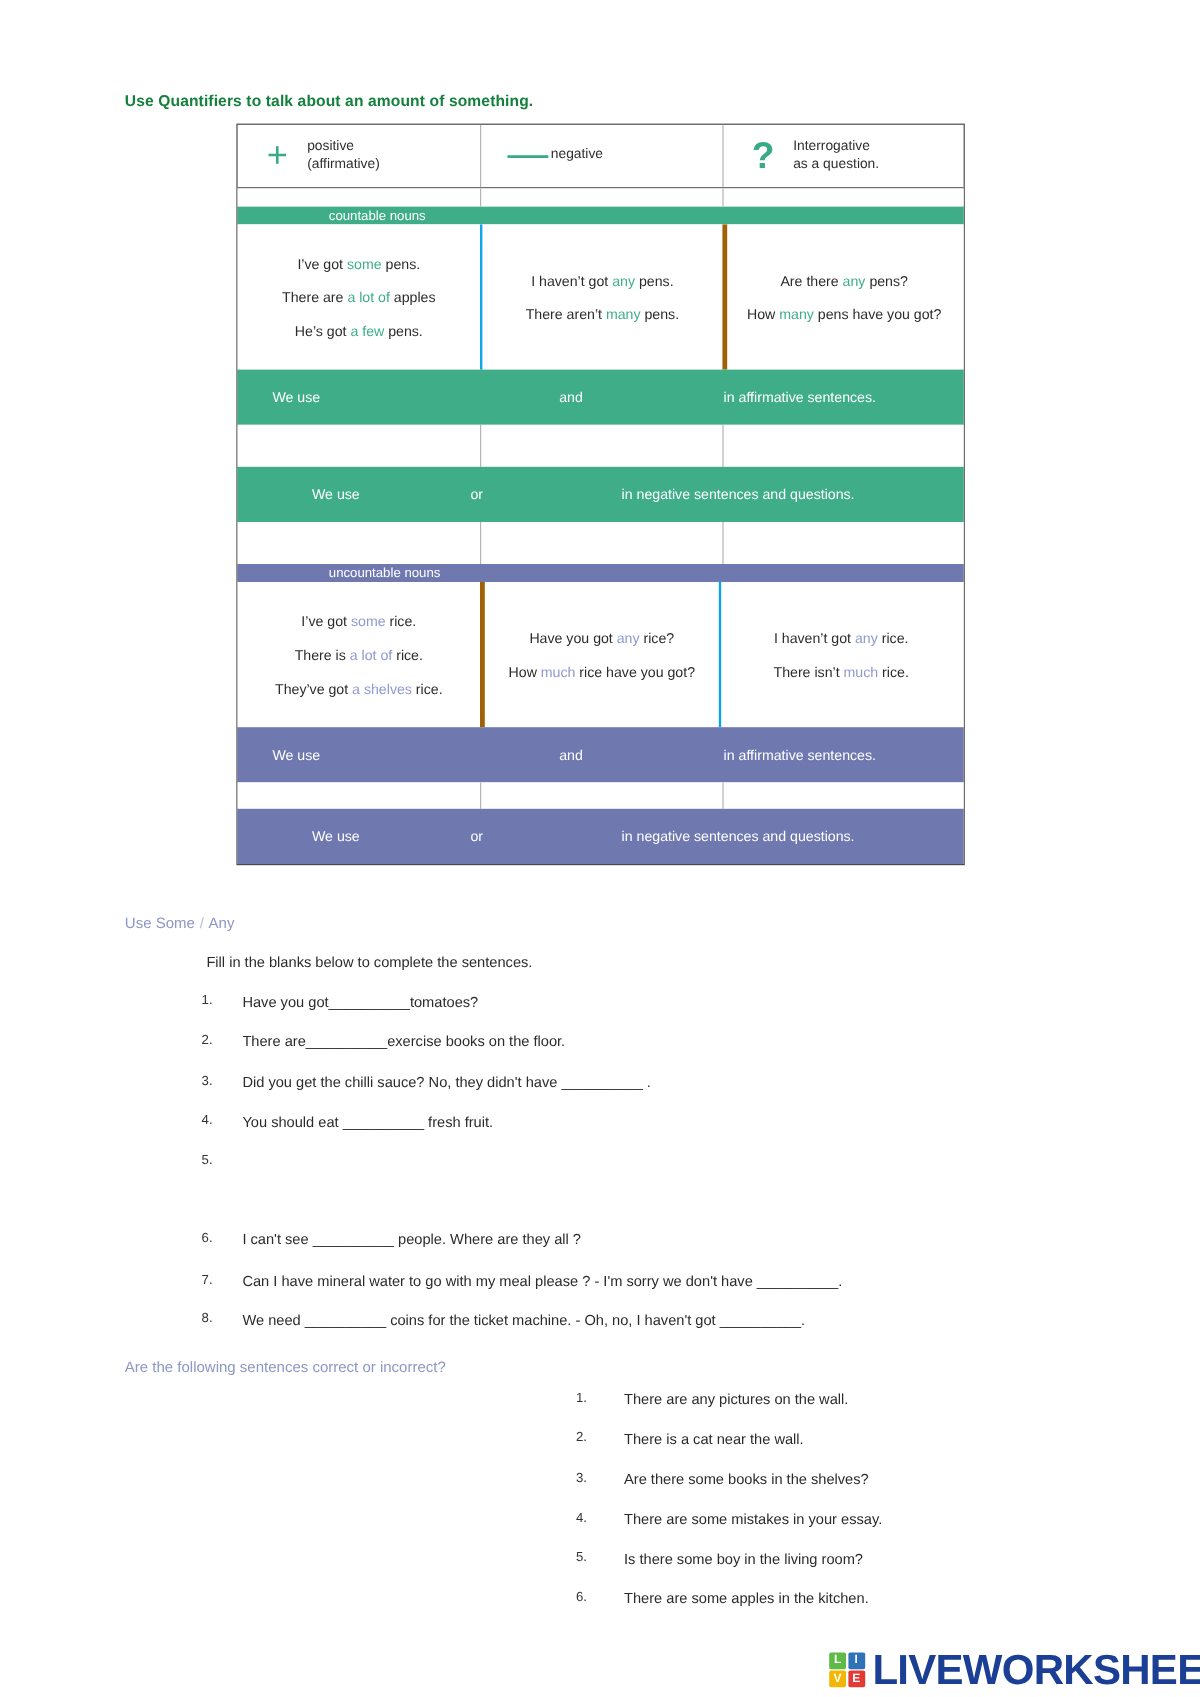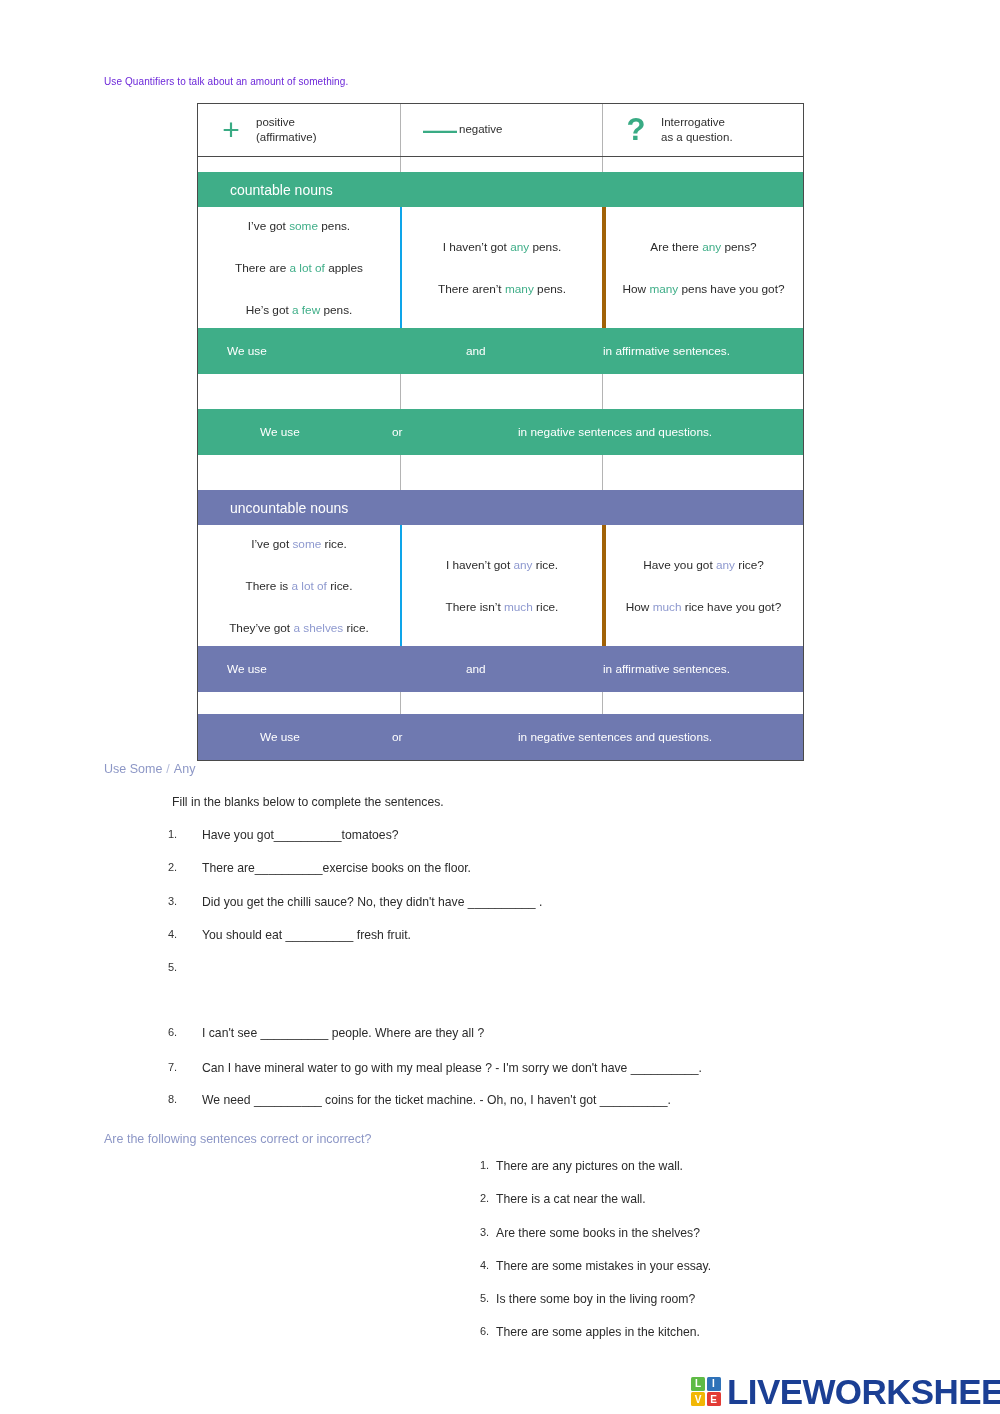--- a/index.html
+++ b/index.html
@@ -9,23 +9,23 @@
     background: #ffffff;
     font-family: "Liberation Sans", sans-serif;
     color: #3a3a3a;
   }
   .page { position: relative; width: 1000px; height: 1414px; overflow: hidden; }
 
   
   .doc-title {
     position: absolute;
     left: 104px; top: 76px;
-    font-size: 10px;
-    font-weight: normal;
-    color: #6d28d9;
+    font-size: 13px;
+    font-weight: bold;
+    color: #15803d;
     letter-spacing: 0.1px;
   }
 
   
   .qtable {
     position: absolute;
     left: 197px; top: 103px;
     width: 607px;
     border: 1.6px solid #4a4a4a;
     background: #fff;
@@ -70,41 +70,41 @@
   .grid-row .gc { position: relative; }
   .gc1 { width: 202px; }
   .gc2 { width: 202px; }
   .gc3 { width: 199px; }
   .vdiv { border-left: 1px solid #b4b4b4; }
 
   .spacer-row { height: 15px; }
   .spacer-row-lg { height: 35px; }
 
   .band {
-    height: 35px;
+    height: 15px;
     display: flex;
     align-items: center;
     color: #ffffff;
-    font-size: 14px;
-    padding-left: 32px;
+    font-size: 11px;
+    padding-left: 76px;
   }
   .band.green { background: #3fae88; }
   .band.purple { background: #6f79b0; }
 
   .examples {
     display: flex;
     background: #fff;
     height: 121px;
   }
   .examples .col {
     display: flex;
     flex-direction: column;
     justify-content: center;
     align-items: center;
-    gap: 28px;
+    gap: 14px;
     font-size: 11.8px;
     color: #2b2b2b;
     padding: 0 6px;
   }
   .examples .col.c1 { width: 202px; }
   .examples .col.c2 { width: 202px; border-left: 2px solid #0ea5e9; }
   .examples .col.c3 { width: 199px; border-left: 4px solid #a16207; }
   .q-green { color: #3fae88; }
   .q-purple { color: #8e99cf; }
 
@@ -158,21 +158,21 @@
     position: absolute;
     left: 480px;
     width: 430px;
     font-size: 12.2px;
     color: #2b2b2b;
   }
   .qitem2 .num {
     position: absolute; left: 0; top: 0; width: 26px;
     font-size: 11px; color: #333;
   }
-  .qitem2 .body { margin-left: 16px; }
+  .qitem2 .body { margin-left: 40px; }
 
   
   .logo {
     position: absolute;
     left: 691px; top: 1374px;
     display: flex;
     align-items: center;
     gap: 6px;
   }
   .logo-mark {
@@ -281,27 +281,27 @@
     </div>
 
     <div class="band purple">uncountable nouns</div>
 
     <div class="examples">
       <div class="col c1">
         <div><span>I’ve got </span><span class="q-purple">some</span><span> rice.</span></div>
         <div><span>There is </span><span class="q-purple">a lot of</span><span> rice.</span></div>
         <div><span>They’ve got </span><span class="q-purple">a shelves</span><span> rice.</span></div>
       </div>
+      <div class="col c3">
+        <div><span>Have you got </span><span class="q-purple">any</span><span> rice?</span></div>
+        <div><span>How </span><span class="q-purple">much</span><span> rice have you got?</span></div>
+      </div>
       <div class="col c2">
         <div><span>I haven’t got </span><span class="q-purple">any</span><span> rice.</span></div>
         <div><span>There isn’t </span><span class="q-purple">much</span><span> rice.</span></div>
-      </div>
-      <div class="col c3">
-        <div><span>Have you got </span><span class="q-purple">any</span><span> rice?</span></div>
-        <div><span>How </span><span class="q-purple">much</span><span> rice have you got?</span></div>
       </div>
     </div>
 
     <div class="rule-row purple">
       <span class="seg" style="left:29px;">We use</span>
       <span class="seg" style="left:268px;">and</span>
       <span class="seg" style="left:405px;">in affirmative sentences.</span>
     </div>
 
     <div class="grid-row spacer-row-lg" style="height:22px;">

